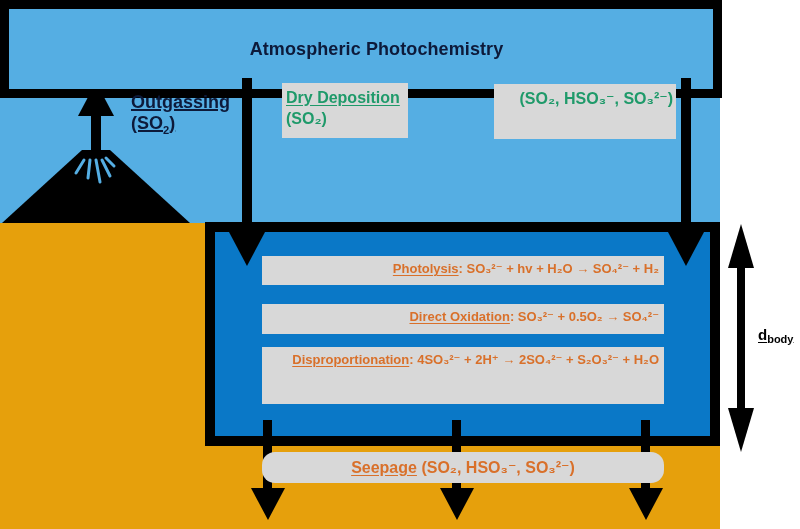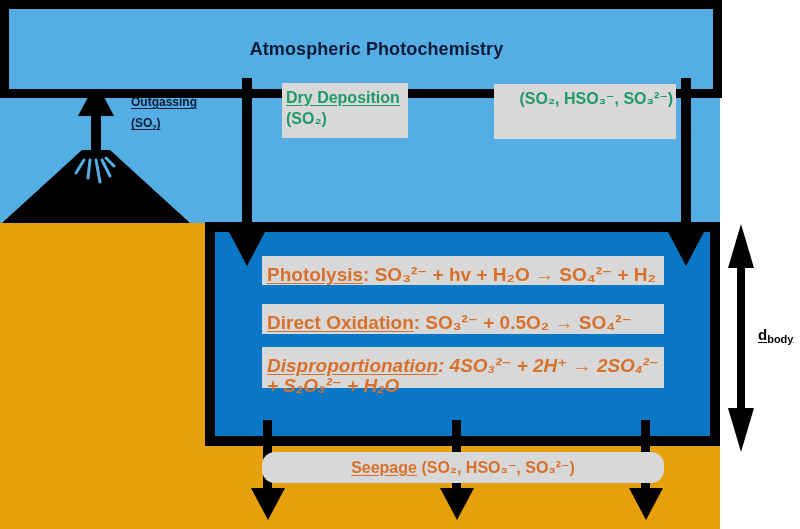--- a/index.html
+++ b/index.html
@@ -12,27 +12,27 @@
              display:flex; align-items:center; justify-content:center;padding-left:31px; }
   #atm-title { font-size:18px; color:#0d1a3a; letter-spacing:0.1px; }
   #water { left:205px; top:222px; width:515px; height:224px; box-sizing:border-box; border:10px solid #000; background:#0a78c7; }
   .vline { background:#000; }
   .label-box { background:#d8d8d8; }
   .green { color:#1f9a6a; }
   .orange { color:#d9702a; }
   .navy { color:#0d1a3a; }
   .u { text-decoration:underline; text-underline-offset:2px; }
   sub, sup { font-size:0.62em; line-height:0; }
-  #outgassing { left:131px; top:92px; font-size:12px; line-height:21px; }
+  #outgassing { left:131px; top:92px; font-size:18px; line-height:21px;text-decoration:underline; }
   #dry { left:282px; top:83px; width:126px; height:55px; font-size:16px; line-height:21px; padding:4px 6px 0 4px; box-sizing:border-box; }
   #wet { left:494px; top:84px; width:182px; height:55px; font-size:16px; line-height:21px; padding:4px 3px 0 0; box-sizing:border-box; text-align:right; }
-  .rxn { left:262px; width:402px; font-size:19px; line-height:20px; padding:9px 5px; box-sizing:border-box; }
+  .rxn { left:262px; width:402px; font-size:13px; line-height:20px; padding:3px 5px; box-sizing:border-box;text-align:right; }
   #rxn1 { top:256px; height:29px; }
   #rxn2 { top:304px; height:30px; }
-  #rxn3 { top:347px; height:41px;font-style:italic; }
+  #rxn3 { top:347px; height:57px; }
   #seepage { left:262px; top:452px; width:402px; height:31px; font-size:16px; line-height:31px; text-align:center;border-radius:13px; }
   #dbody { left:758px; top:326px; font-size:15px; color:#000; }
   #dbody .sub { font-size:11px; vertical-align:-3px;margin-top:32px; }
 </style>
 </head>
 <body>
 
 <div id="sky" class="abs"></div>
 <div id="ground" class="abs"></div>
 

